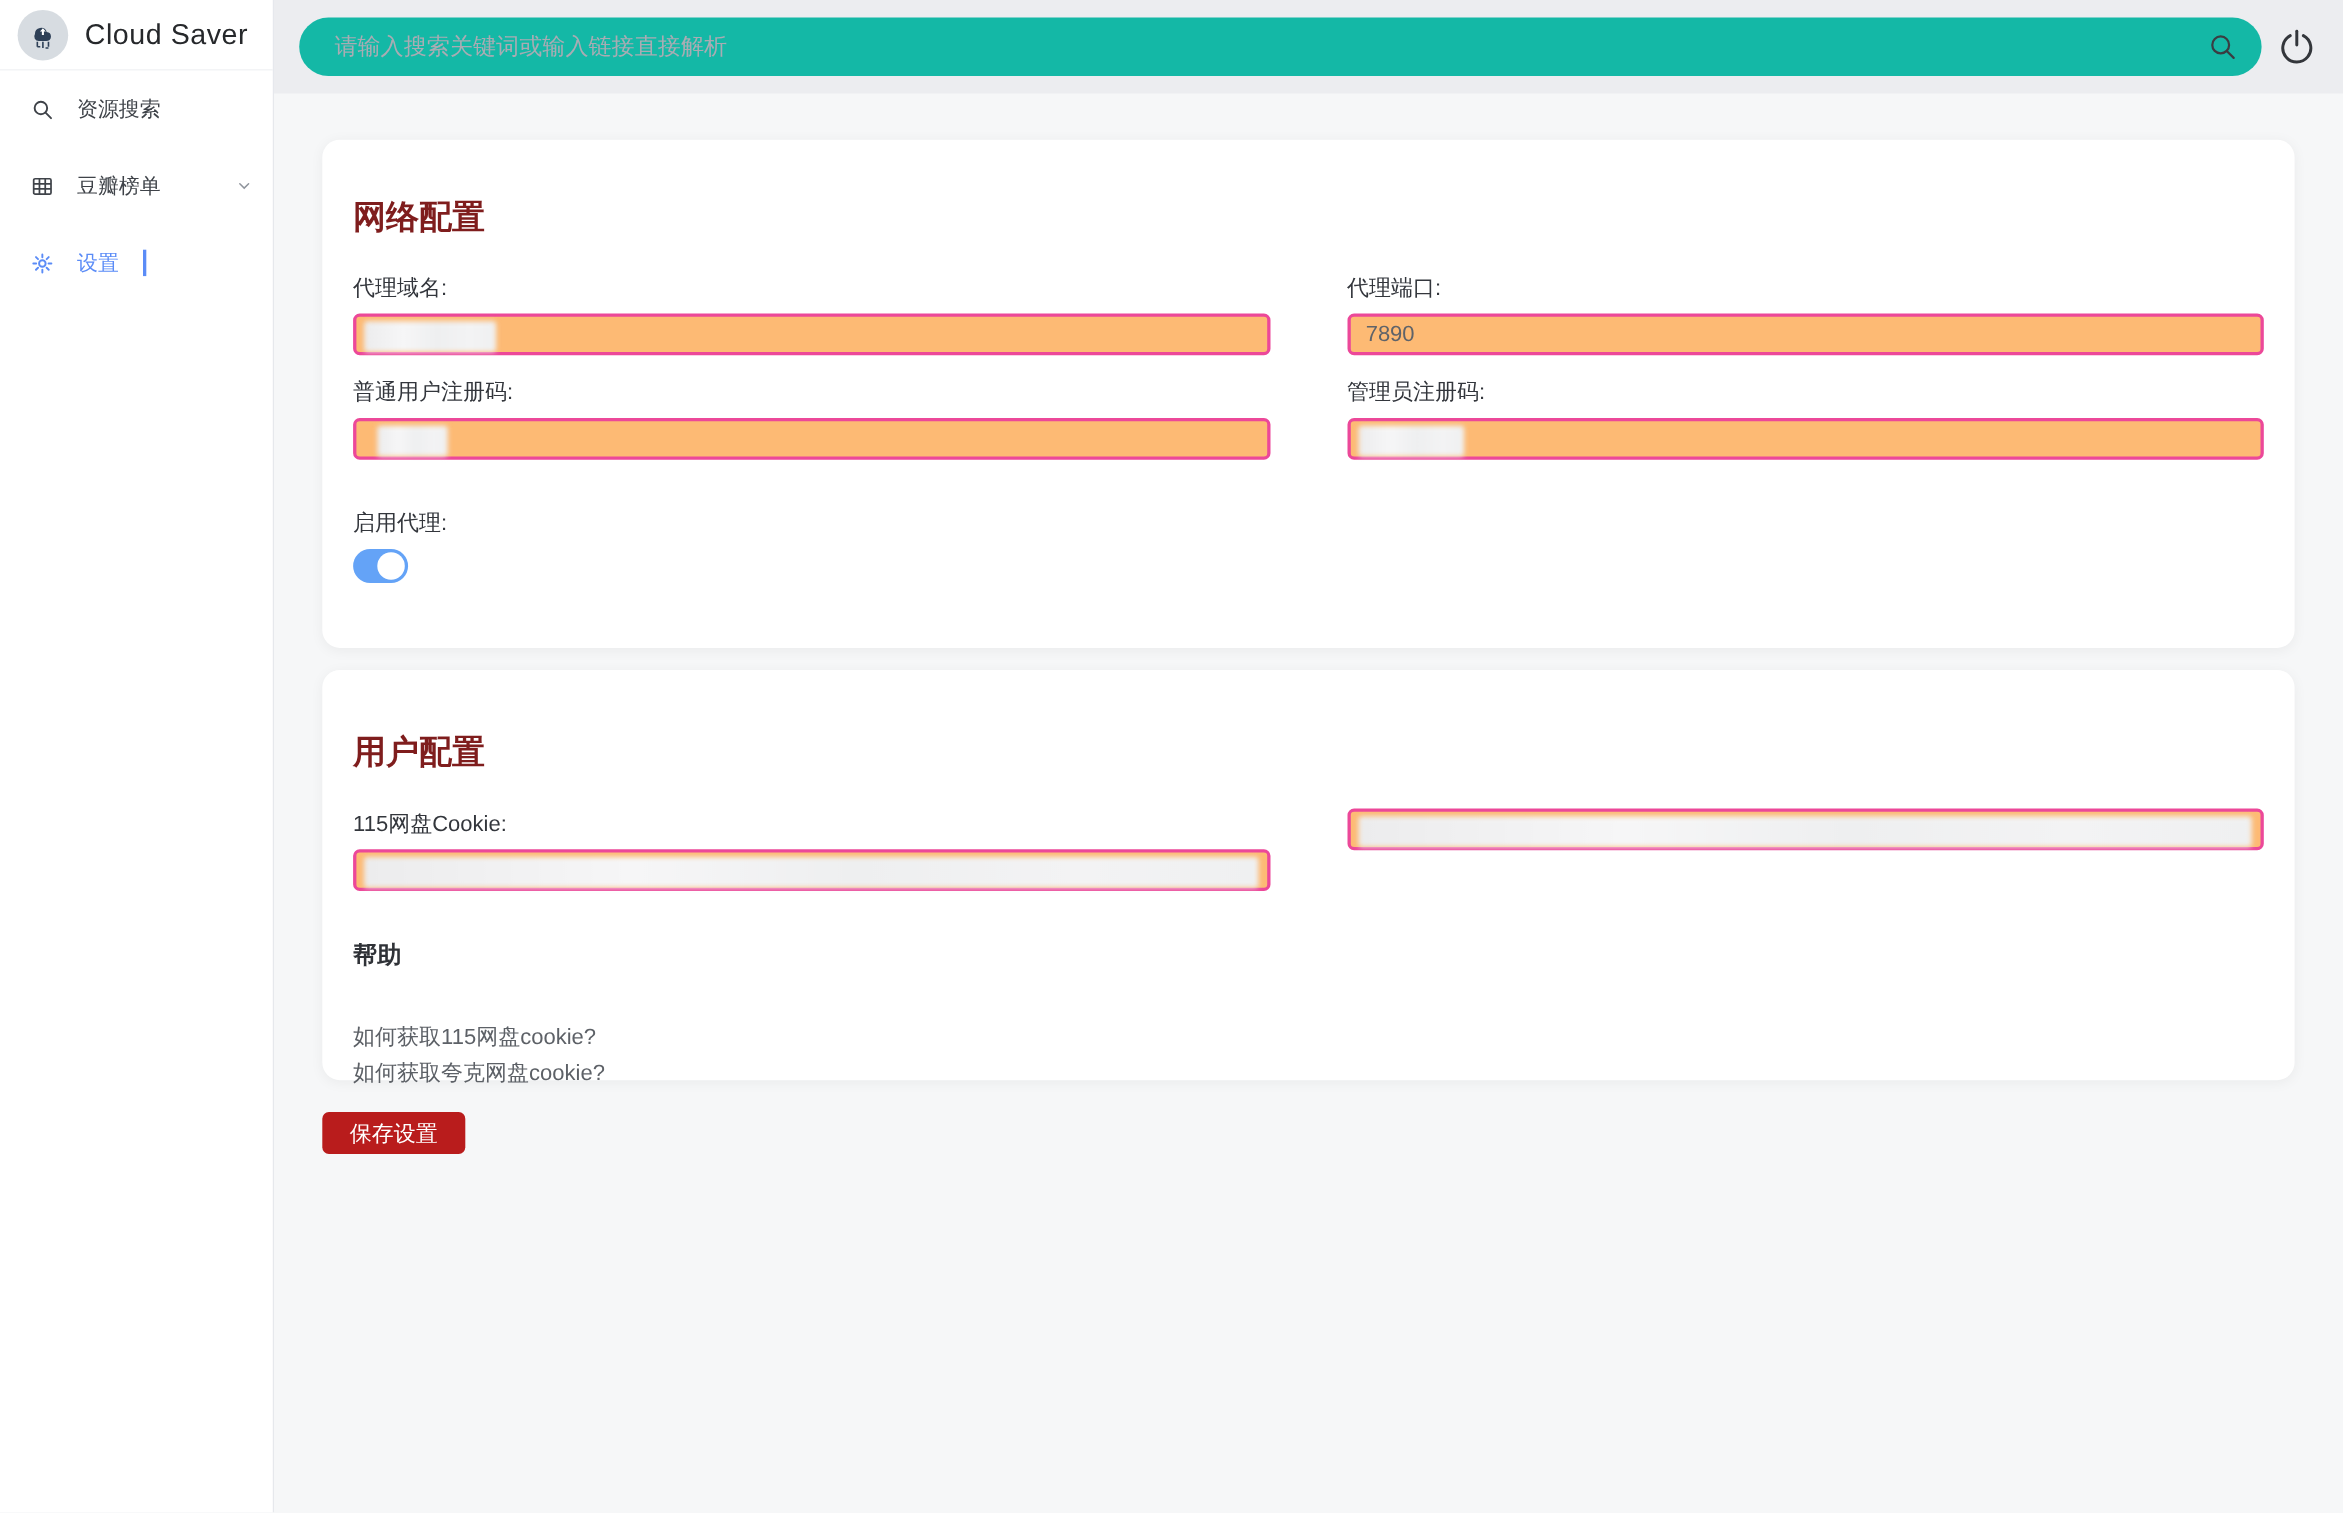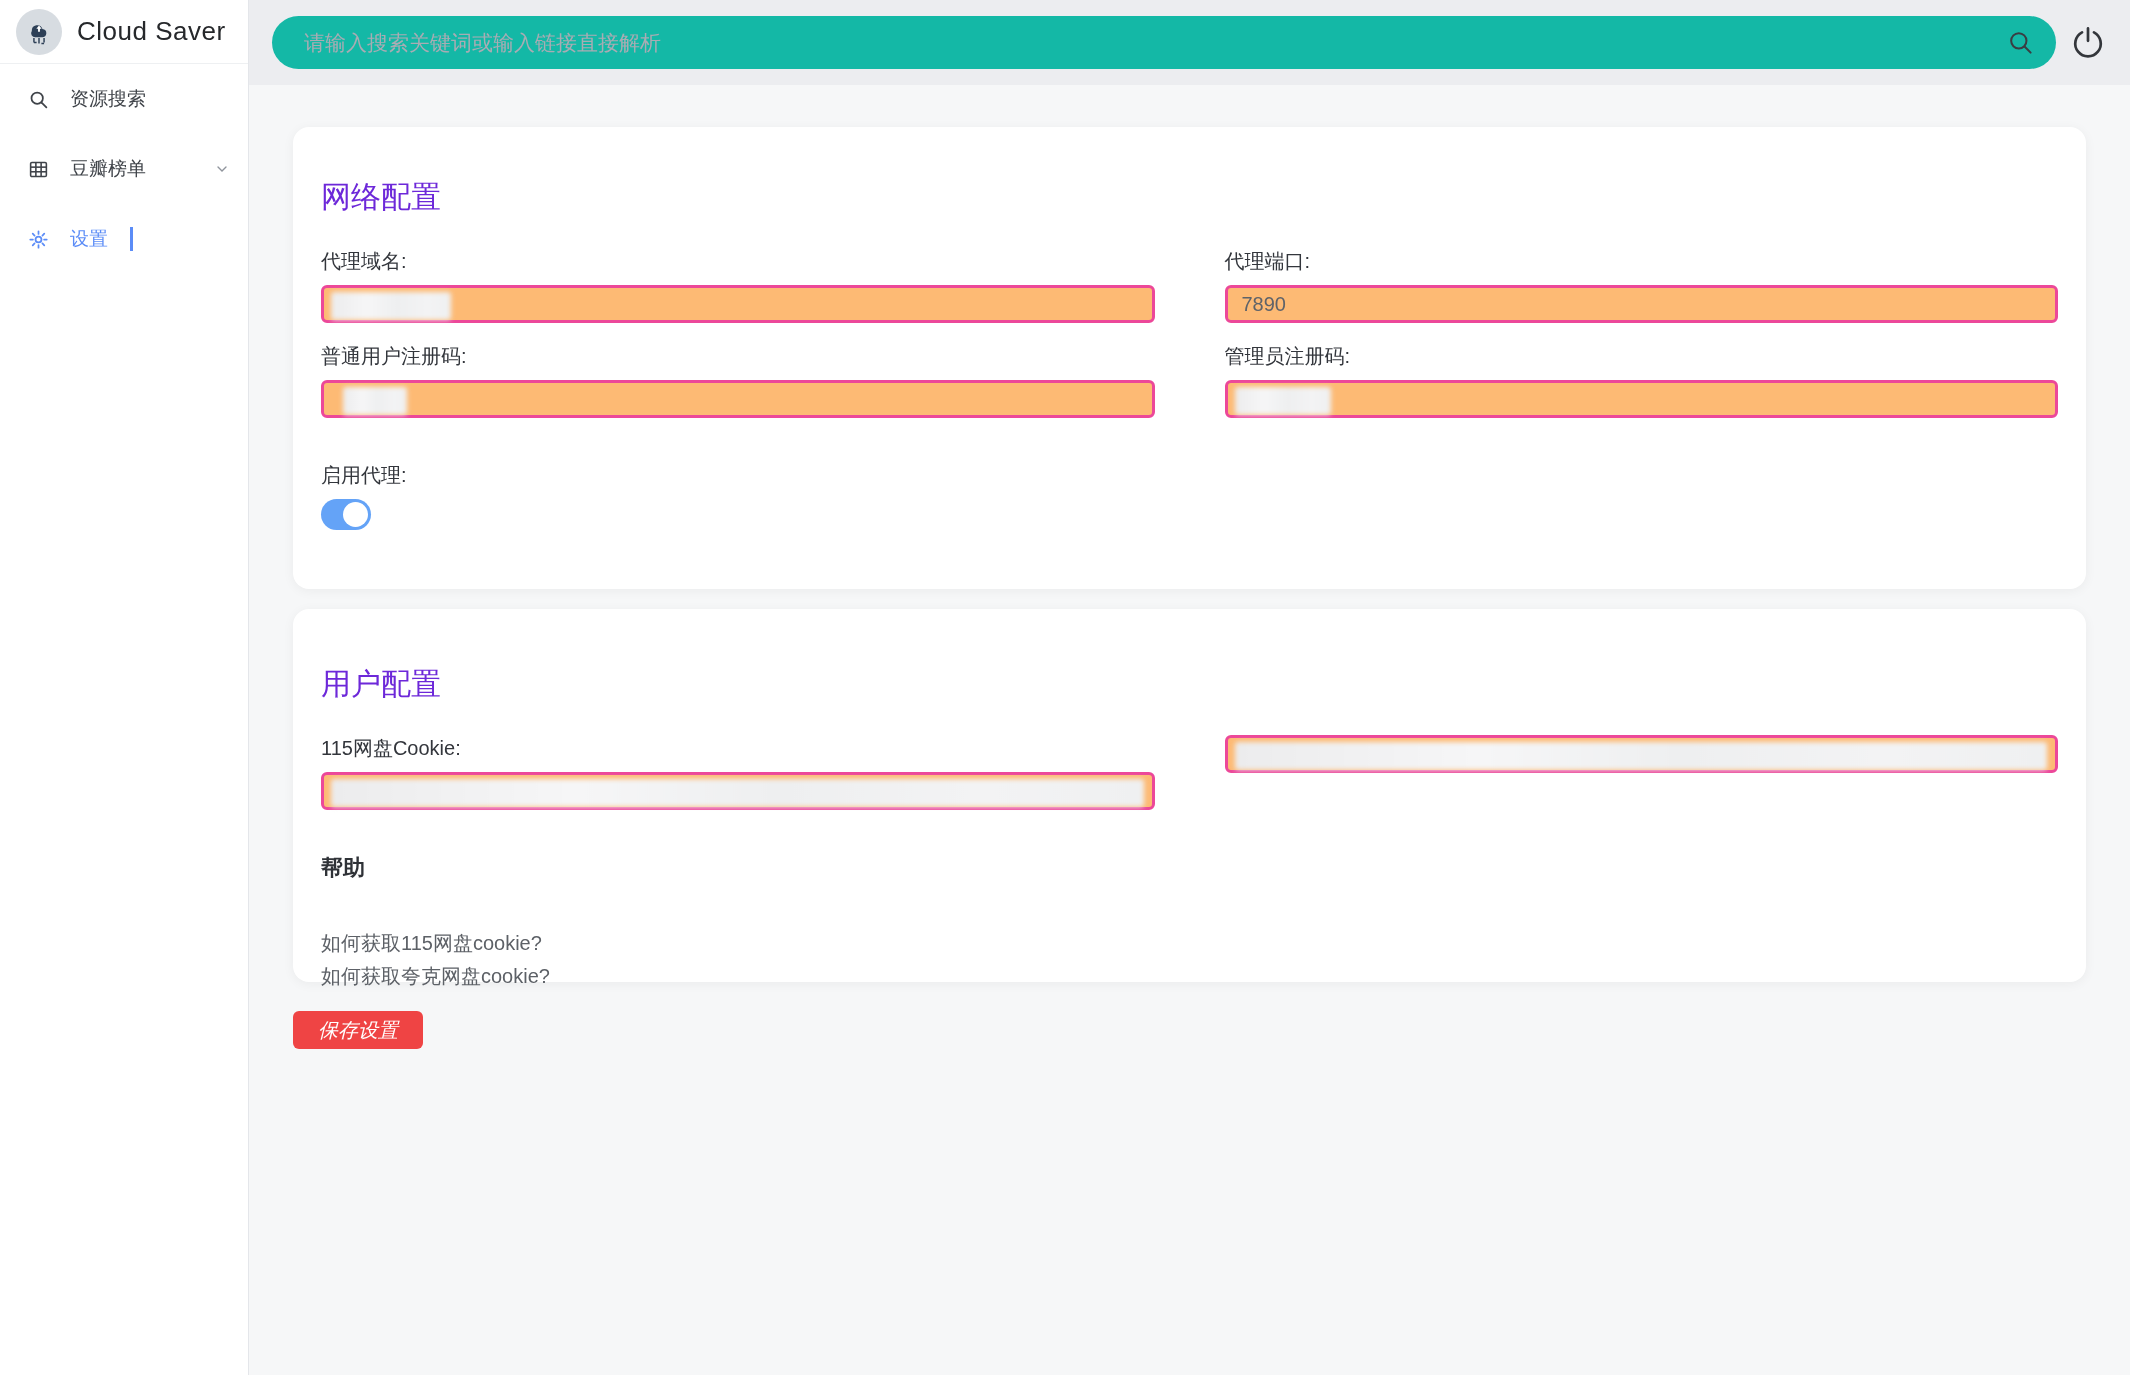--- a/index.html
+++ b/index.html
@@ -34,40 +34,40 @@
   .search-glyph{width:27px;height:27px;color:#3a3d42;flex-shrink:0;}
   .power-btn{width:36px;height:36px;margin:0 24px 0 14px;padding:0;background:none;
     border:none;color:#33363b;cursor:pointer;flex-shrink:0;}
   .power-btn svg{width:34px;height:34px;}
 
   
   .content{flex:1;padding:42px 44px 0;overflow:hidden;}
   .card{background:#fff;border-radius:16px;box-shadow:0 2px 12px rgba(0,0,0,.05);}
   .card-net{height:462px;padding:50px 28px 0;}
   .card-user{margin-top:20px;height:373px;padding:55px 28px 0;}
-  .card-title{margin:0 0 30px;font-size:30px;font-weight:400;color:#6d28d9;}
+  .card-title{margin:0 0 30px;font-size:30px;font-weight:700;color:#7f1d1d;}
   .fgrid{display:grid;grid-template-columns:1fr 1fr;column-gap:70px;row-gap:20px;}
   .field label{display:block;font-size:20px;color:#33363c;margin-bottom:10px;}
   .ibox{position:relative;height:38px;border:3px solid #ec4899;border-radius:6px;background:#fdba74;}
   .ibox input{width:100%;height:100%;border:none;outline:none;background:transparent;
     padding:0 14px;font-size:20px;color:#5f6369;border-radius:6px;}
   .redact{position:absolute;top:4px;left:7px;height:28px;border-radius:3px;
     background:linear-gradient(90deg,#ececed 0%,#f6f6f7 30%,#eeeff0 55%,#f3f3f4 80%,#eff0f1 100%);
     filter:blur(2.5px);pointer-events:none;}
   .r-domain{width:120px;} .r-admin{width:96px;} .r-user{width:64px;left:19px;}
   .r-full{width:calc(100% - 15px);}
   .toggle-row{margin-top:44px;}
   .switch{margin-top:9px;width:50px;height:31px;border-radius:16px;background:#64a3f7;
     position:relative;cursor:pointer;}
   .switch .knob{position:absolute;right:3px;top:3px;width:25px;height:25px;border-radius:50%;background:#fff;}
   .help-title{margin:43px 0 0;font-size:22px;font-weight:700;color:#2f3237;}
   .help-links{margin-top:44px;}
   .help-link{font-size:20px;color:#5d6167;line-height:33px;cursor:pointer;width:max-content;}
-  .save-btn{margin-top:29px;height:38px;padding:0 25px;background:#ef4444;color:#fff;
-    border:none;border-radius:6px;font-size:20px;cursor:pointer;font-style:italic;}
+  .save-btn{margin-top:29px;height:38px;padding:0 25px;background:#b91c1c;color:#fff;
+    border:none;border-radius:6px;font-size:20px;cursor:pointer;}
 </style>
 </head>
 <body>
 
 <div class="app">
 
   <aside class="sidebar">
     <div class="side-header">
       <div class="logo">
         <svg viewBox="0 0 24 24" width="32" height="32">

